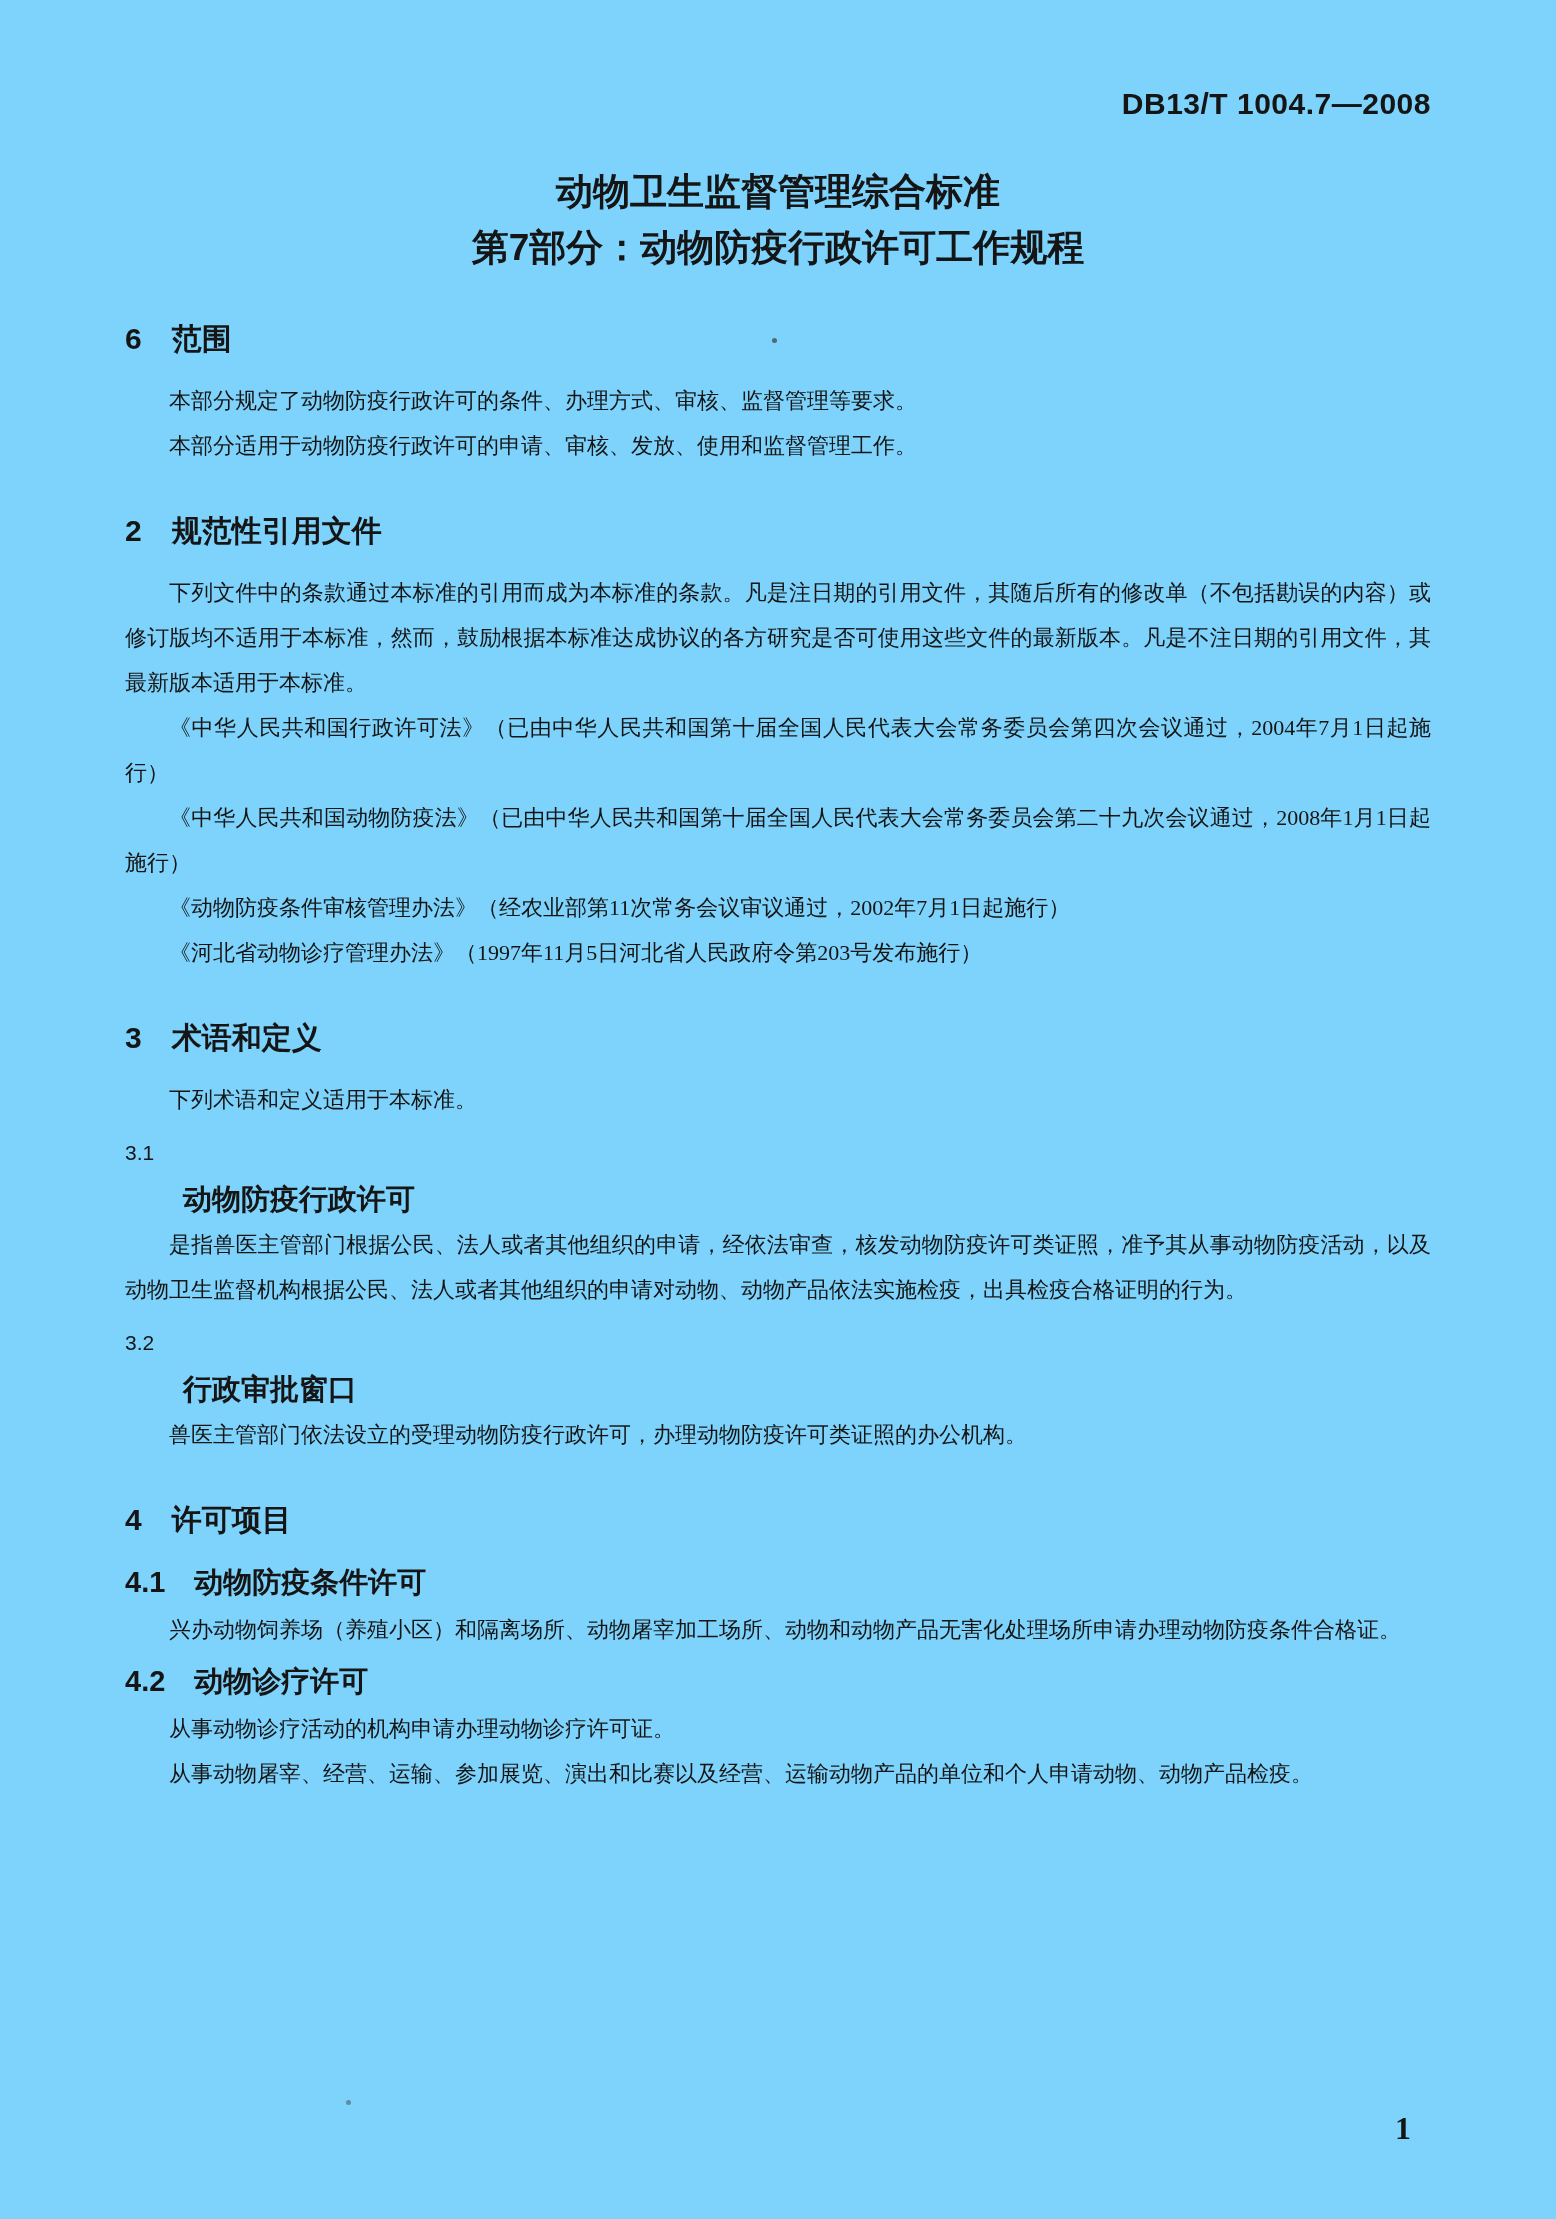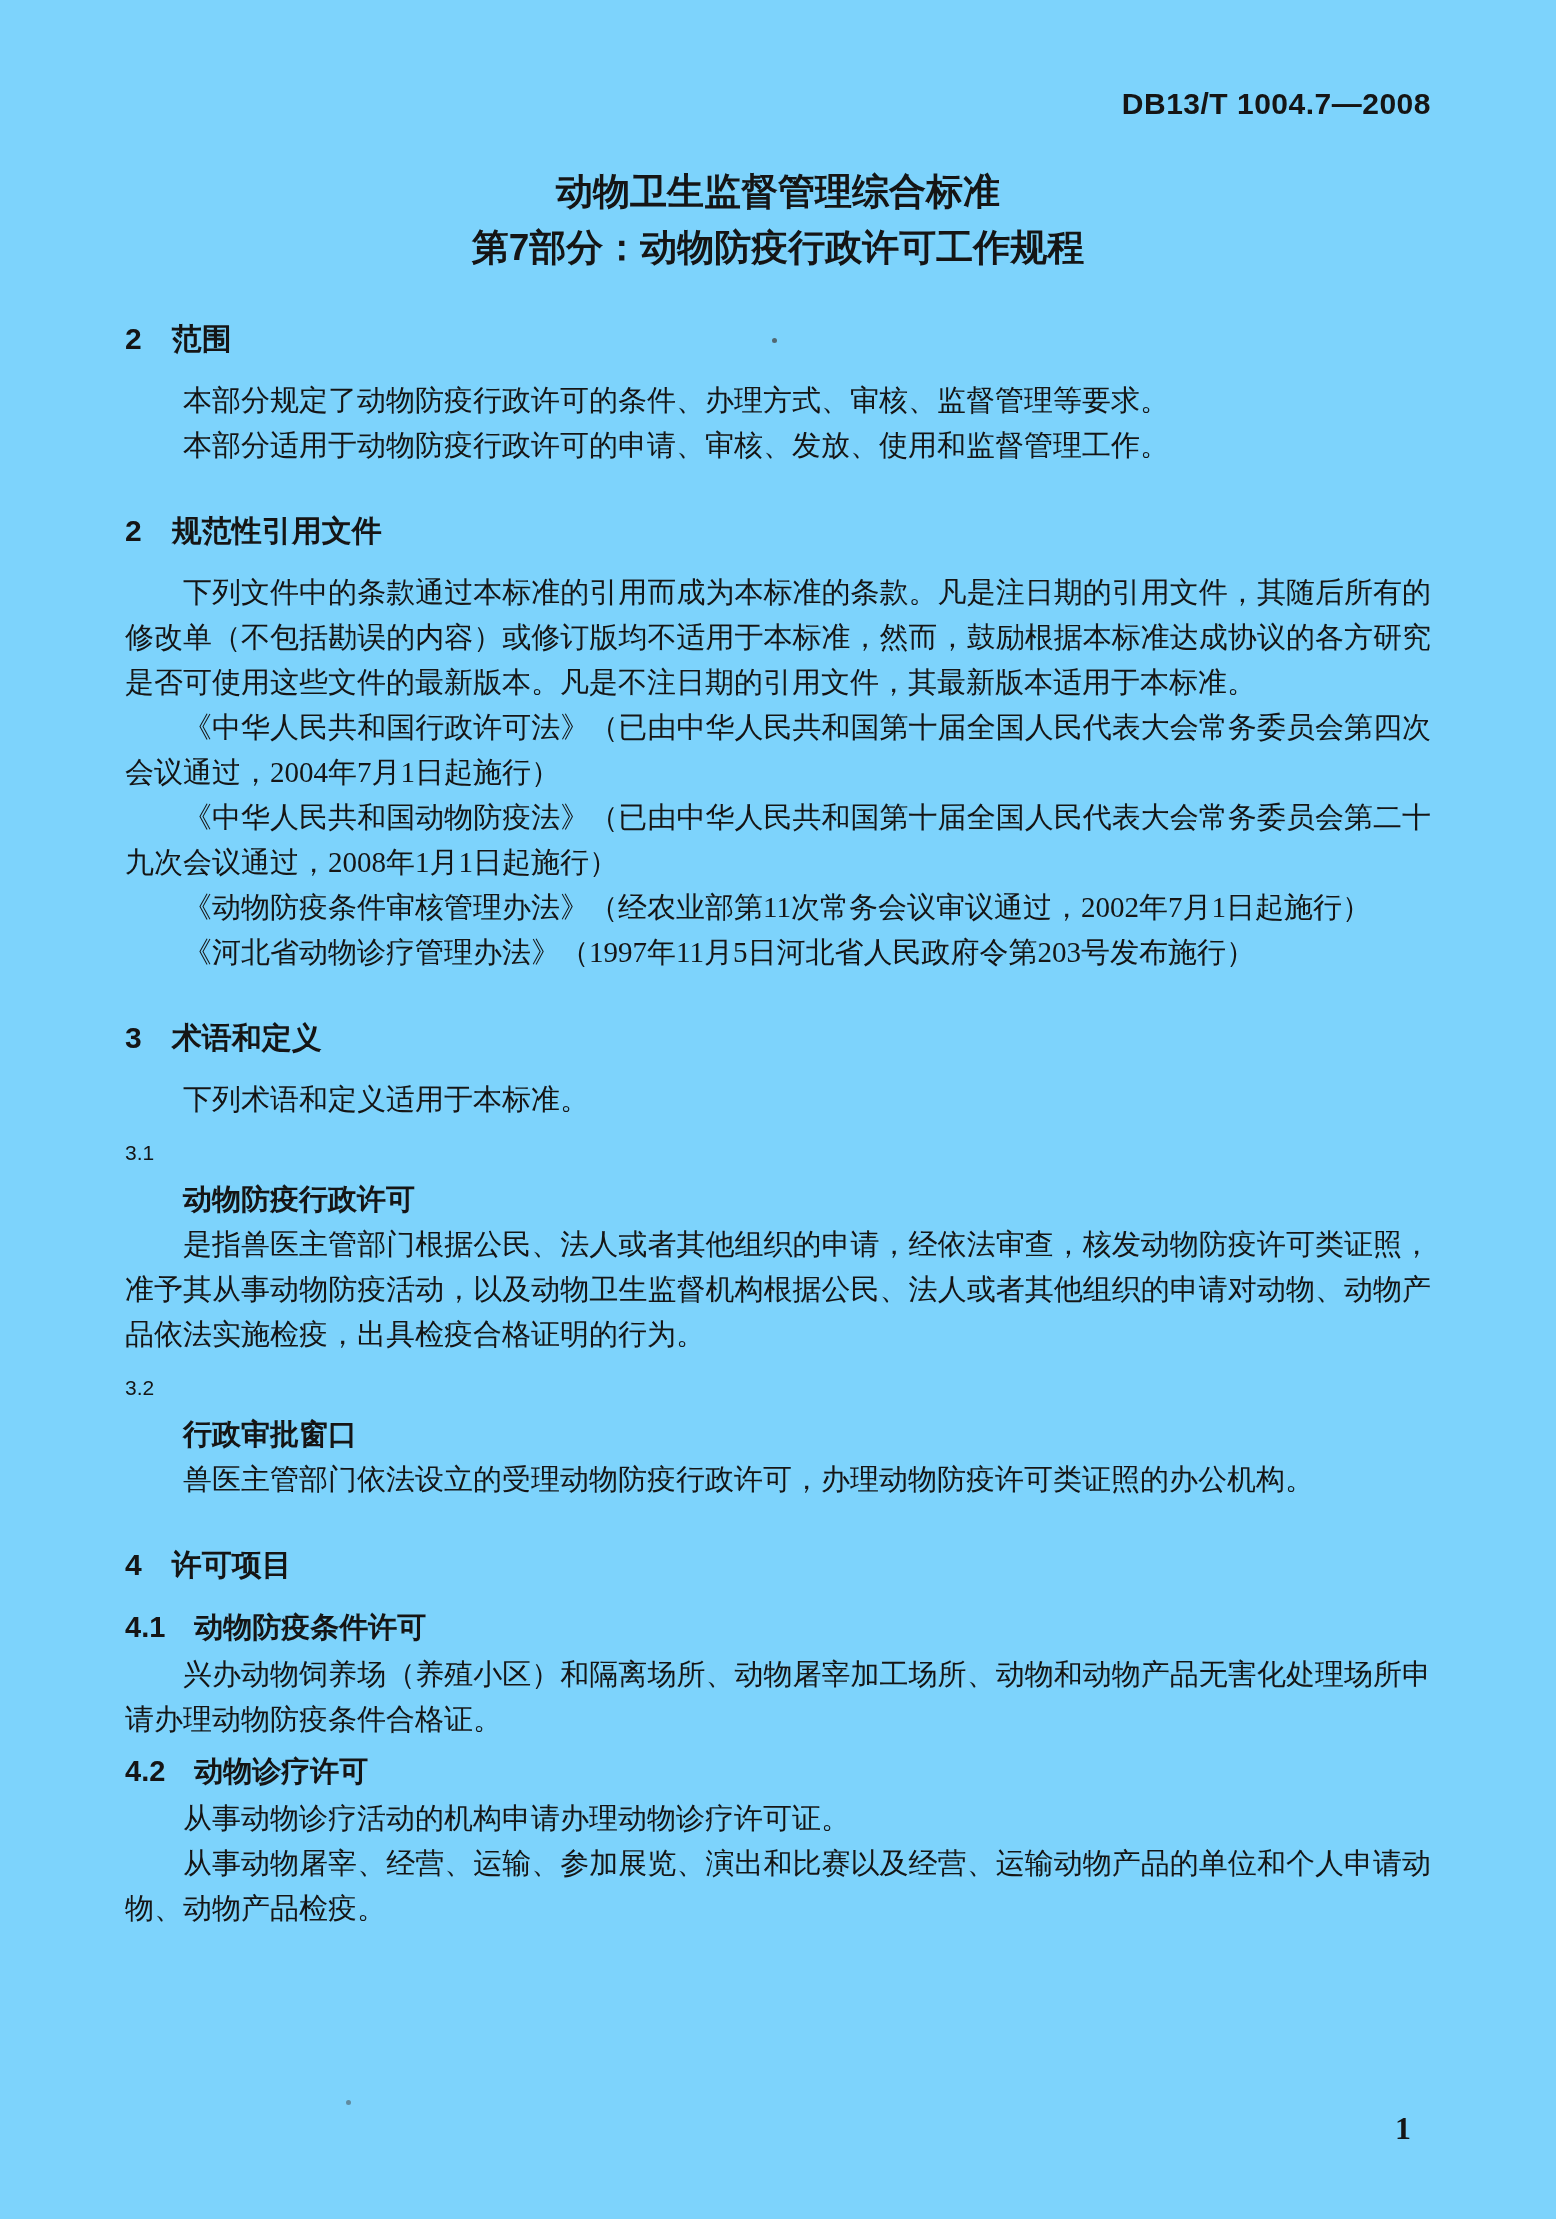--- a/index.html
+++ b/index.html
@@ -61,21 +61,21 @@
   .term {
     font-family: "Liberation Sans", "DejaVu Sans", sans-serif;
     font-weight: bold;
     font-size: 29px;
     line-height: 46px;
     text-indent: 2em;
     margin: 0;
   }
   .p {
     font-family: "Liberation Serif", "DejaVu Serif", serif;
-    font-size: 29px;
+    font-size: 22px;
     line-height: 45px;
     text-indent: 2em;
     margin: 0;
     text-align: justify;
   }
   .page-number {
     position: absolute;
     right: 145px;
     bottom: 72px;
     font-family: "Liberation Serif", "DejaVu Serif", serif;
@@ -99,21 +99,21 @@
 <div class="page">
 
   <div class="doc-number">DB13/T 1004.7—2008</div>
 
   <div class="title-block">
     <div>动物卫生监督管理综合标准</div>
     <div>第7部分：动物防疫行政许可工作规程</div>
   </div>
 
   <div class="doc-body">
-    <div class="h1">2　范围</div>
+    <div class="h1">6　范围</div>
     <p class="p">本部分规定了动物防疫行政许可的条件、办理方式、审核、监督管理等要求。</p>
     <p class="p">本部分适用于动物防疫行政许可的申请、审核、发放、使用和监督管理工作。</p>
 
     <div class="h1">2　规范性引用文件</div>
     <p class="p">下列文件中的条款通过本标准的引用而成为本标准的条款。凡是注日期的引用文件，其随后所有的修改单（不包括勘误的内容）或修订版均不适用于本标准，然而，鼓励根据本标准达成协议的各方研究是否可使用这些文件的最新版本。凡是不注日期的引用文件，其最新版本适用于本标准。</p>
     <p class="p">《中华人民共和国行政许可法》（已由中华人民共和国第十届全国人民代表大会常务委员会第四次会议通过，2004年7月1日起施行）</p>
     <p class="p">《中华人民共和国动物防疫法》（已由中华人民共和国第十届全国人民代表大会常务委员会第二十九次会议通过，2008年1月1日起施行）</p>
     <p class="p">《动物防疫条件审核管理办法》（经农业部第11次常务会议审议通过，2002年7月1日起施行）</p>
     <p class="p">《河北省动物诊疗管理办法》（1997年11月5日河北省人民政府令第203号发布施行）</p>
 

